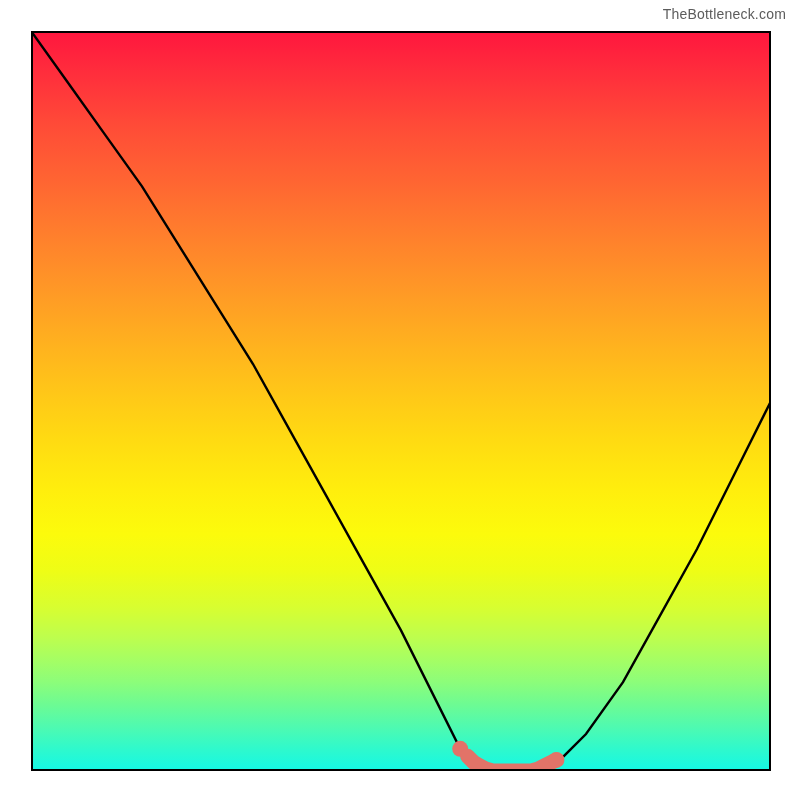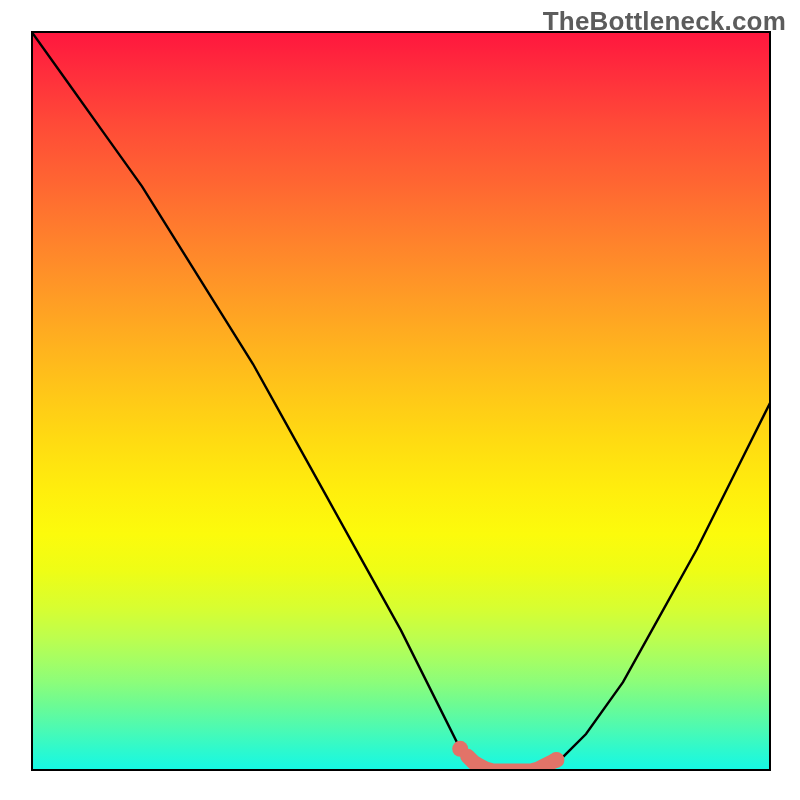--- a/index.html
+++ b/index.html
@@ -3,22 +3,22 @@
 <meta charset="utf-8">
 <style>
   * { margin: 0; padding: 0; box-sizing: border-box; }
   html, body { width: 800px; height: 800px; overflow: hidden; }
   body { font-family: Arial, sans-serif; position: relative; }
 
   .watermark {
     position: absolute;
     top: 6px;
     right: 14px;
-    font-size: 26px;
-    font-weight: 700;
+    font-size: 14px;
+    font-weight: 400;
     color: #5c5c5c;
     z-index: 10;
     letter-spacing: 0.2px;
   }
 
   .chart {
     position: absolute;
     top: 31px;
     left: 31px;
     width: 740px;

